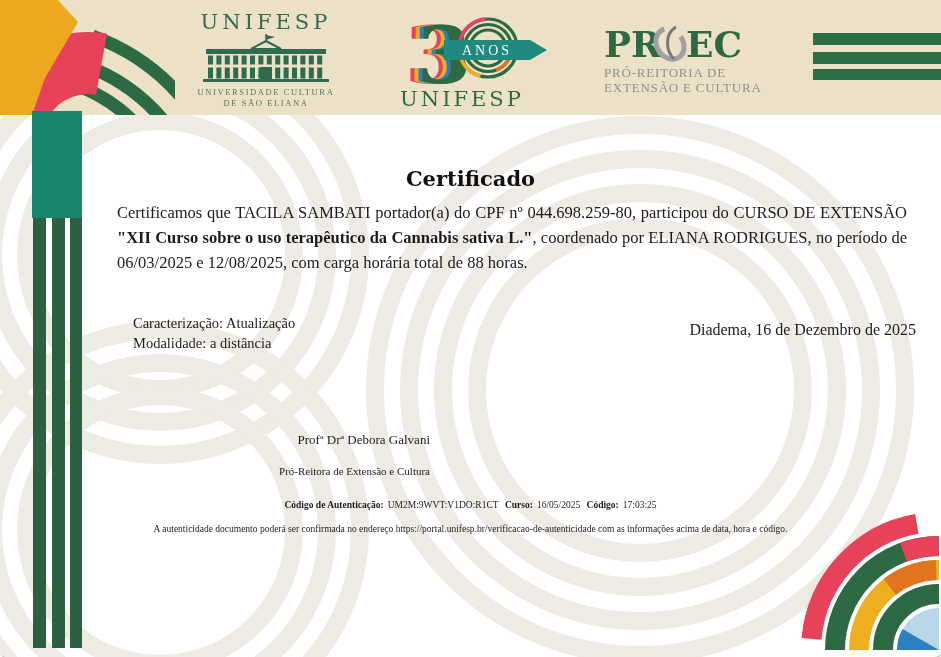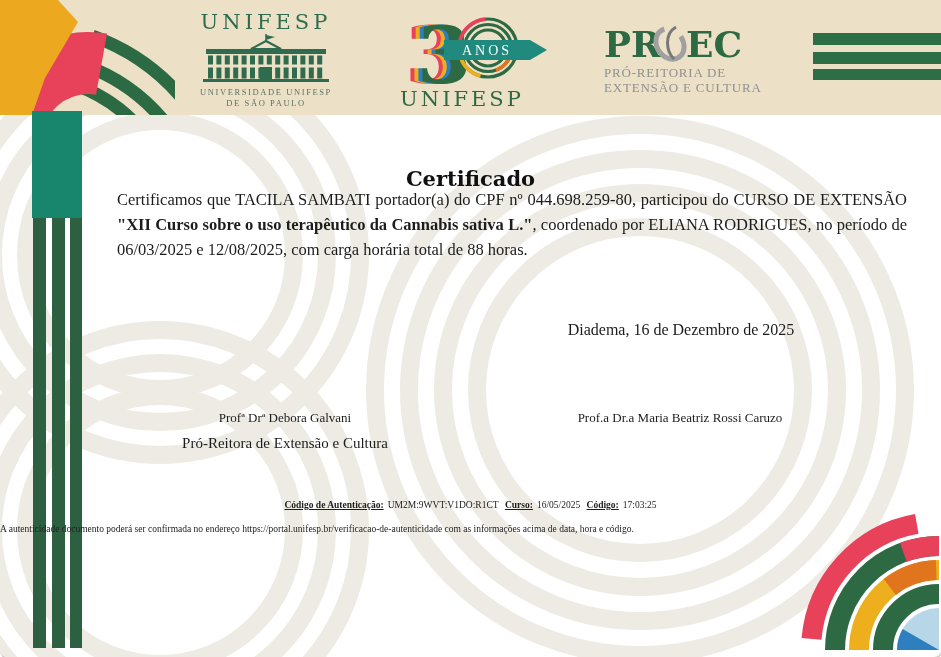--- a/index.html
+++ b/index.html
@@ -25,32 +25,32 @@
   .teal-bar{left:32px;top:111px;width:50px;height:107px;background:#17866c;z-index:6;}
   .stripe{top:218px;height:430px;background:#2c6040;z-index:6;}
   .stripe1{left:33px;width:13px;} .stripe2{left:52px;width:13px;} .stripe3{left:70px;width:12px;}
   
   .watermark{left:0;top:0;z-index:0;}
   .br-decor{right:2px;bottom:7px;z-index:1;}
   
   .content-layer{z-index:8;}
   .cert-title{left:0;top:166px;width:100%;text-align:center;font-family:"DejaVu Serif",serif;
               font-weight:bold;font-size:21px;color:#101010;}
-  .cert-body{left:117px;top:188px;width:790px;font-size:16.5px;line-height:1.5;text-align:justify;}
+  .cert-body{left:117px;top:201px;width:790px;font-size:16.5px;line-height:1.5;text-align:justify;}
   .cert-meta{left:133px;top:313px;font-size:14.5px;line-height:1.4;}
-  .place-date{left:461px;top:321px;width:440px;text-align:center;font-size:16px;}
-  .sig{top:410px;text-align:center;}
+  .place-date{left:476px;top:321px;width:440px;text-align:right;font-size:16px;}
+  .sig{top:432px;text-align:right;}
   .sig-left{left:140px;width:290px;}
   .sig-right{left:470px;width:420px;}
   .sig-name{font-size:13px;}
-  .sig-role{font-size:15px;margin-top:9px;}
+  .sig-role{font-size:11px;margin-top:17px;}
   .auth-line{left:0;top:500px;width:100%;text-align:center;font-size:9.5px;}
-  .auth-line b{font-weight:bold;text-decoration:underline;}
+  .auth-line b{font-weight:bold;}
   .auth-sep{display:inline-block;width:4px;}
-  .verify-note{left:0;top:524px;width:100%;font-size:9.5px;color:#222;}
+  .verify-note{left:0;top:524px;width:100%;text-align:center;font-size:9.5px;color:#222;}
 </style>
 </head>
 <body>
 
 <div class="page">
 
   <svg class="abs watermark" width="941" height="657" viewBox="0 0 941 657">
     <g fill="none" stroke="#edebe3" stroke-width="18">
       <circle cx="640" cy="390" r="265"></circle>
       <circle cx="640" cy="390" r="231"></circle>
@@ -98,22 +98,22 @@
       <line x1="63" y1="0" x2="63" y2="9" stroke="#2e6b4f" stroke-width="1.5"></line>
       <polygon points="63,1 72,3 63,6" fill="#2e6b4f"></polygon>
       <polygon points="48,15 63,7 78,15" fill="#ece0c6" stroke="#2e6b4f" stroke-width="2"></polygon>
       <rect x="3" y="15" width="120" height="5" fill="#2e6b4f"></rect>
       <line x1="5" y1="26" x2="121" y2="26" stroke="#2e6b4f" stroke-width="9" stroke-dasharray="5 3.4"></line>
       <line x1="5" y1="39" x2="121" y2="39" stroke="#2e6b4f" stroke-width="11" stroke-dasharray="5 3.4"></line>
       <rect x="57" y="33" width="12" height="12" fill="#2e6b4f"></rect>
       <rect x="0" y="45" width="126" height="3" fill="#2e6b4f"></rect>
     </svg>
     <div class="unifesp-sub">
-      <div>UNIVERSIDADE UNIFESP</div>
-      <div>DE SÃO PAULO</div>
+      <div>UNIVERSIDADE CULTURA</div>
+      <div>DE SÃO ELIANA</div>
     </div>
   </div>
 
   <svg class="abs annv-logo" width="152" height="110" viewBox="0 0 152 110">
     <g font-family="DejaVu Serif, serif" font-weight="bold" font-size="78">
       <text x="9" y="81" fill="#e8415a">3</text>
       <text x="13" y="81" fill="#eeaf1e">3</text>
       <text x="17" y="81" fill="#2e7fc0">3</text>
       <text x="21" y="81" fill="#2d6a43">3</text>
     </g>
@@ -151,29 +151,32 @@
   <div class="abs bar bar1"></div>
   <div class="abs bar bar2"></div>
   <div class="abs bar bar3"></div>
 
   <div class="abs cert-title content-layer">Certificado</div>
 
   <div class="abs cert-body content-layer">
     <span>Certificamos que TACILA SAMBATI portador(a) do CPF nº 044.698.259-80, participou do CURSO DE EXTENSÃO </span><b>"XII Curso sobre o uso terapêutico da Cannabis sativa L."</b><span>, coordenado por ELIANA RODRIGUES, no período de 06/03/2025 e 12/08/2025, com carga horária total de 88 horas.</span>
   </div>
 
+  <div class="abs cert-meta content-layer">
+    <div>Caracterização: Atualização</div>
+    <div>Modalidade: a distância</div>
+  </div>
 
   <div class="abs place-date content-layer">Diadema, 16 de Dezembro de 2025</div>
 
   <div class="abs sig sig-left content-layer">
     <div class="sig-name">Profª Drª Debora Galvani</div>
     <div class="sig-role">Pró-Reitora de Extensão e Cultura</div>
   </div>
   <div class="abs sig sig-right content-layer">
-    <div class="sig-name">Prof.a Dr.a Maria Beatriz Rossi Caruzo</div>
   </div>
 
   <div class="abs auth-line content-layer">
     <b>Código de Autenticação:</b><span class="auth-sep"></span><span>UM2M:9WVT:V1DO:R1CT</span><span class="auth-sep"></span>
     <b>Curso:</b><span class="auth-sep"></span><span>16/05/2025</span><span class="auth-sep"></span>
     <b>Código:</b><span class="auth-sep"></span><span>17:03:25</span>
   </div>
 
   <div class="abs verify-note content-layer">A autenticidade documento poderá ser confirmada no endereço https://portal.unifesp.br/verificacao-de-autenticidade com as informações acima de data, hora e código.</div>
 

